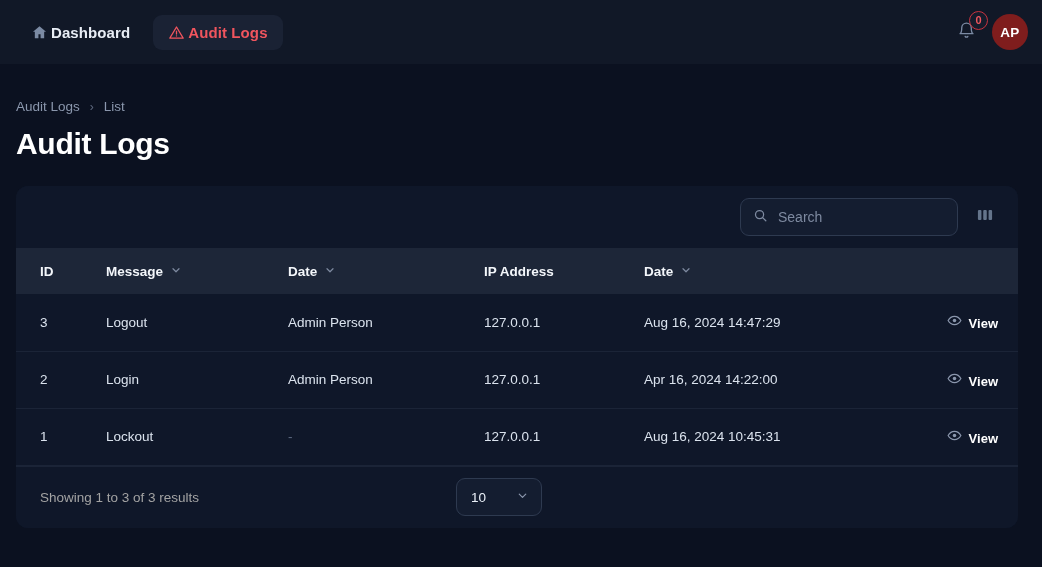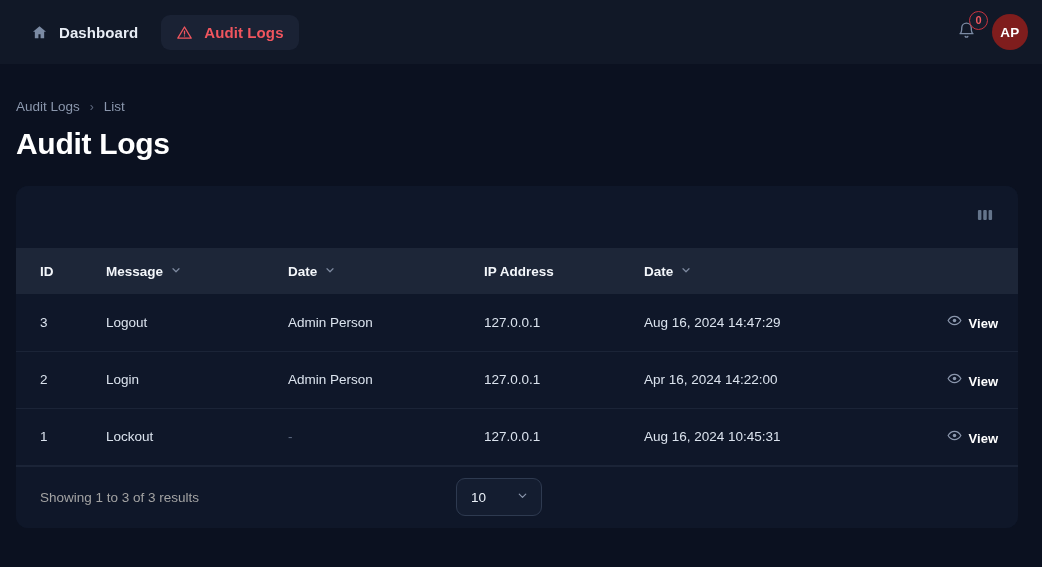--- a/index.html
+++ b/index.html
@@ -21,21 +21,21 @@
     display: flex;
     align-items: center;
     padding: 0 14px 0 16px;
     position: relative;
   }
   .nav-left { display: flex; align-items: center; gap: 8px; }
 
   .nav-item {
     display: flex;
     align-items: center;
-    gap: 11px;
+    gap: 3px;
     padding: 9px 15px;
     border-radius: 9px;
     font-size: 15px;
     font-weight: 700;
     color: #e8edf5;
     letter-spacing: .1px;
     cursor: pointer;
   }
   .nav-item .ico { display: flex; align-items: center; }
   .nav-item.active {
@@ -273,20 +273,29 @@
     <span class="crumb">Audit Logs</span>
     <span class="sep">›</span>
     <span class="crumb">List</span>
   </div>
 
   <div class="page-title">Audit Logs</div>
 
   <div class="card">
 
     <div class="card-toolbar">
+      <div class="search-box">
+        <span>
+          <svg width="15" height="15" viewBox="0 0 24 24" fill="none" stroke="#7e8aa0" stroke-width="2" stroke-linecap="round">
+            <circle cx="10.5" cy="10.5" r="6.5"></circle>
+            <line x1="15.4" y1="15.4" x2="20.5" y2="20.5"></line>
+          </svg>
+        </span>
+        <span class="ph">Search</span>
+      </div>
       <div class="cols-btn">
         <span>
           <svg width="20" height="20" viewBox="0 0 24 24" fill="#64748b">
             <rect x="3.5" y="6" width="4.2" height="12" rx="1.2"></rect>
             <rect x="9.9" y="6" width="4.2" height="12" rx="1.2"></rect>
             <rect x="16.3" y="6" width="4.2" height="12" rx="1.2"></rect>
           </svg>
         </span>
       </div>
     </div>

